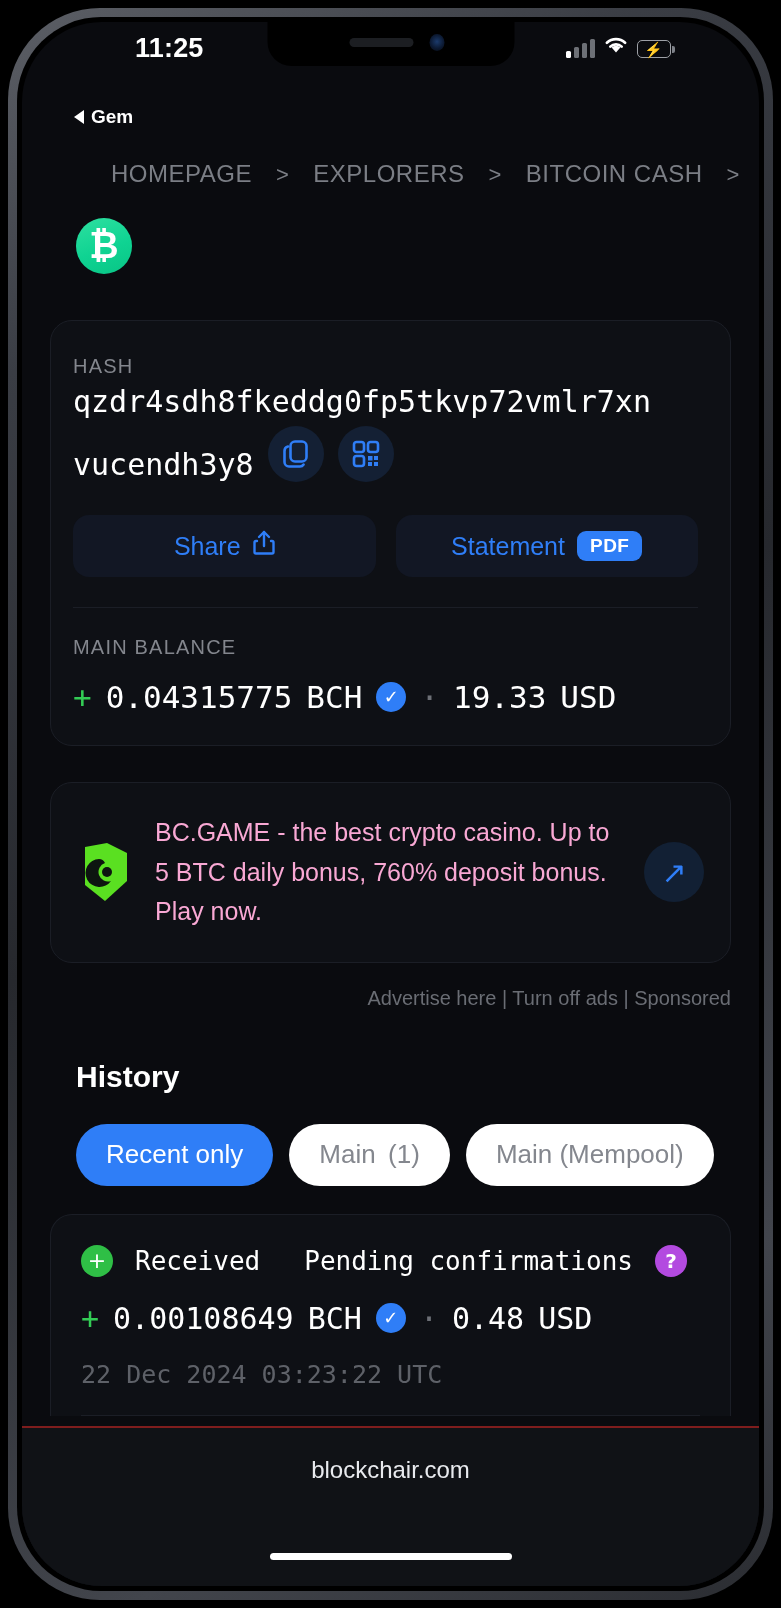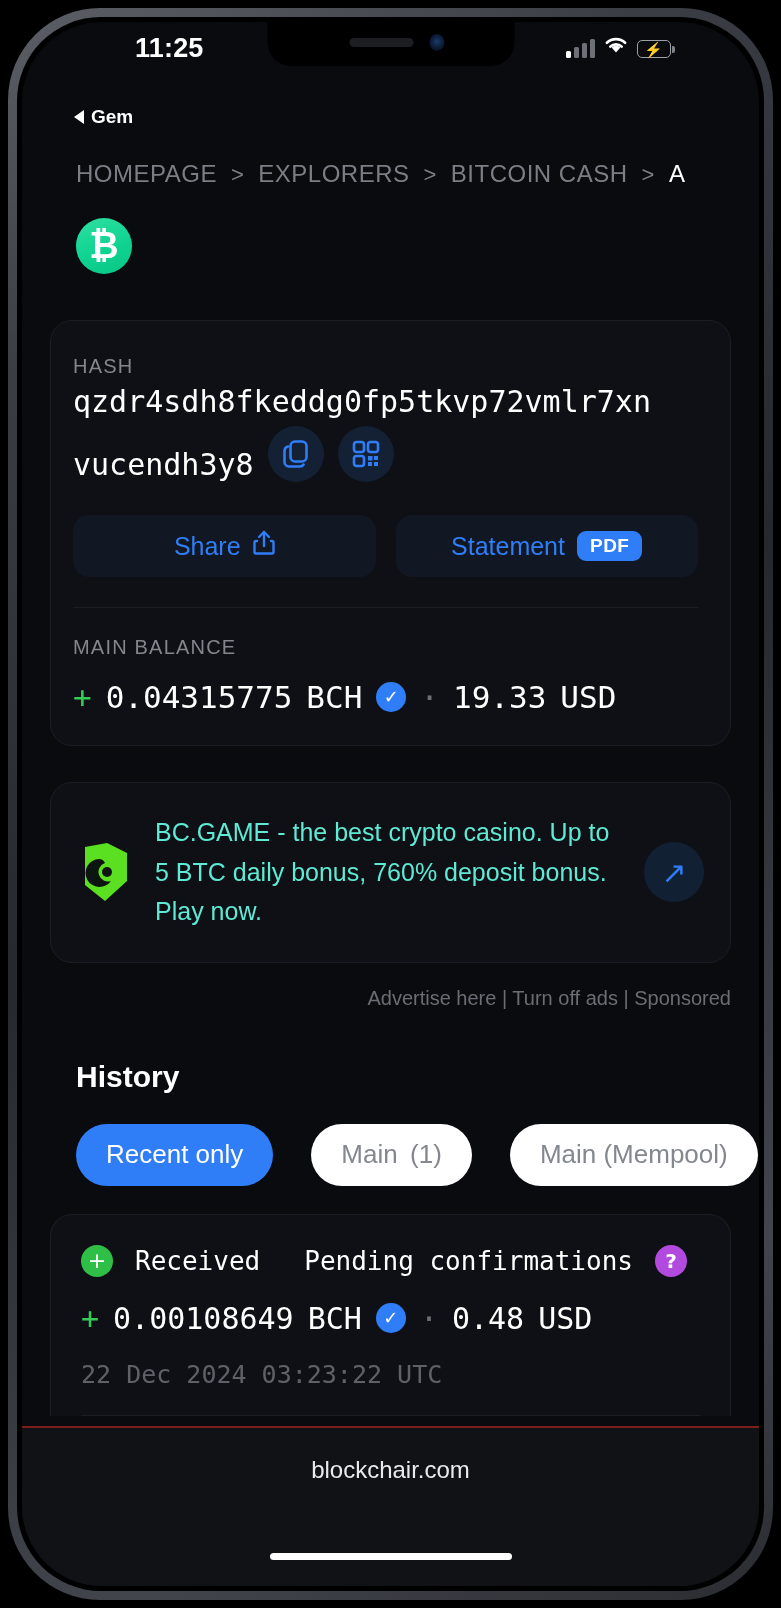--- a/index.html
+++ b/index.html
@@ -96,24 +96,25 @@
 
   
   #page{
     position:absolute; left:0; right:0; top:124px; bottom:0;
     background:#0a0b0f;
     padding:0 0 0 0;
   }
 
   
   #breadcrumb{
-    display:flex; align-items:baseline; gap:14px;
+    display:flex; align-items:baseline; gap:24px;
     padding:14px 0 0 54px;
     font-size:24px; letter-spacing:.5px; color:#7b7e85;
     white-space:nowrap;
+    margin-left:35px;
   }
   #breadcrumb .sep{ color:#7b7e85; font-size:22px; }
   #breadcrumb .cur{ color:#fff; }
 
   
   #page-title{
     display:flex; align-items:center; gap:22px;
     padding:30px 0 0 54px;
   }
   #coin-logo{
@@ -186,38 +187,38 @@
     width:30px;height:30px;border-radius:50%;background:#2f7ef7;
     display:flex;align-items:center;justify-content:center;
     color:#fff;font-size:18px;line-height:1;flex:0 0 auto;
     font-family:"DejaVu Sans", sans-serif;
   }
   .middot{ color:#6c6f76; }
 
   
   #ad-card{ padding:30px 26px; display:flex; align-items:center; gap:22px; }
   #ad-logo{ width:56px; height:62px; flex:0 0 auto; }
-  #ad-text{ flex:1; color:#5eead4; font-size:25px; line-height:1.58; }
+  #ad-text{ flex:1; color:#f9a8d4; font-size:25px; line-height:1.58; }
   #ad-arrow{
     width:60px;height:60px;border-radius:50%;background:#122034;
     display:flex;align-items:center;justify-content:center;flex:0 0 auto;
     color:#2f7ef7;font-size:30px;
   }
   #ad-links{
     text-align:right; color:#6a6d74; font-size:20px;
     padding:24px 28px 0 0;
   }
 
   
   #history-title{
     color:#fff; font-size:30px; font-weight:bold;
     padding:50px 0 0 54px;
   }
   #tabs{
-    display:flex; gap:38px; padding:30px 0 0 54px;
+    display:flex; gap:16px; padding:30px 0 0 54px;
   }
   .tab{
     height:62px; border-radius:31px; padding:0 30px;
     display:flex; align-items:center; justify-content:center;
     font-size:26px; color:#84878e; background:#ffffff; white-space:nowrap;
   }
   .tab.active{ background:#2f7ef7; color:#fff; }
 
   
   #tx-card{ margin-top:28px; padding:30px 30px 0 30px; border-bottom:none;

